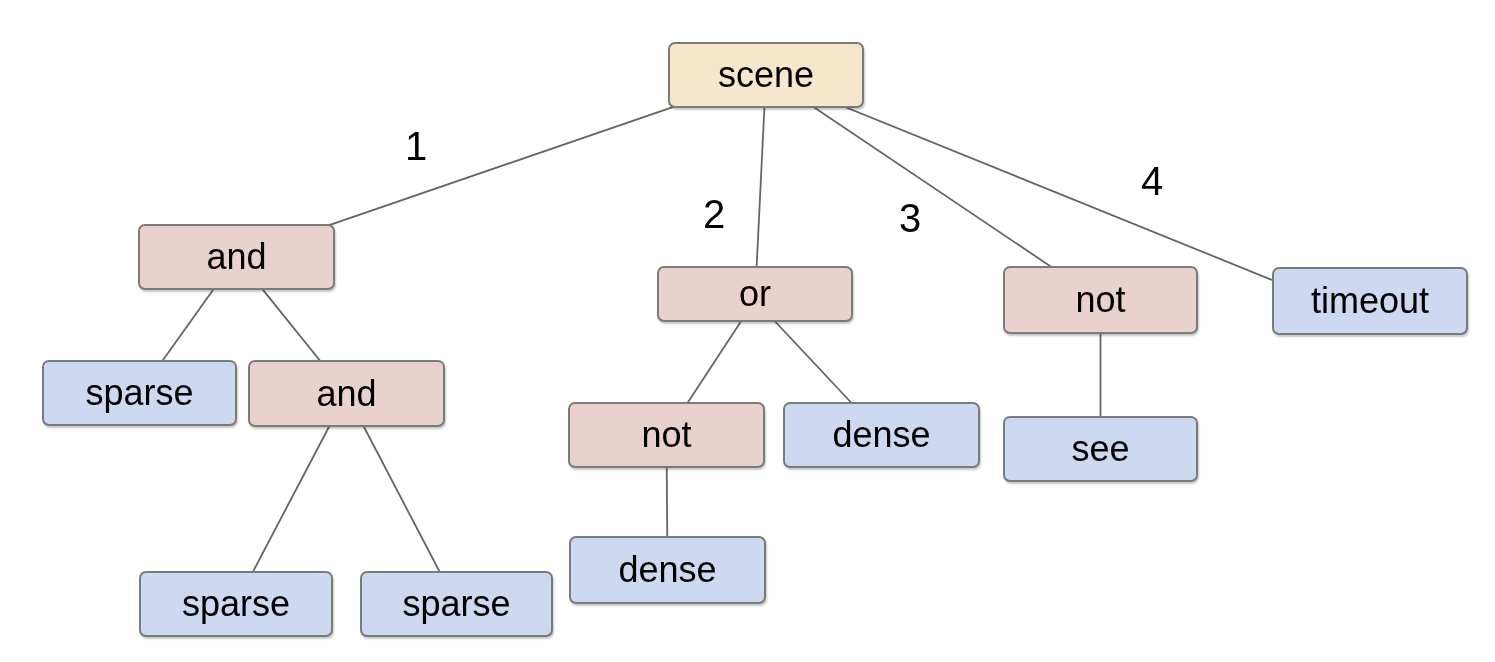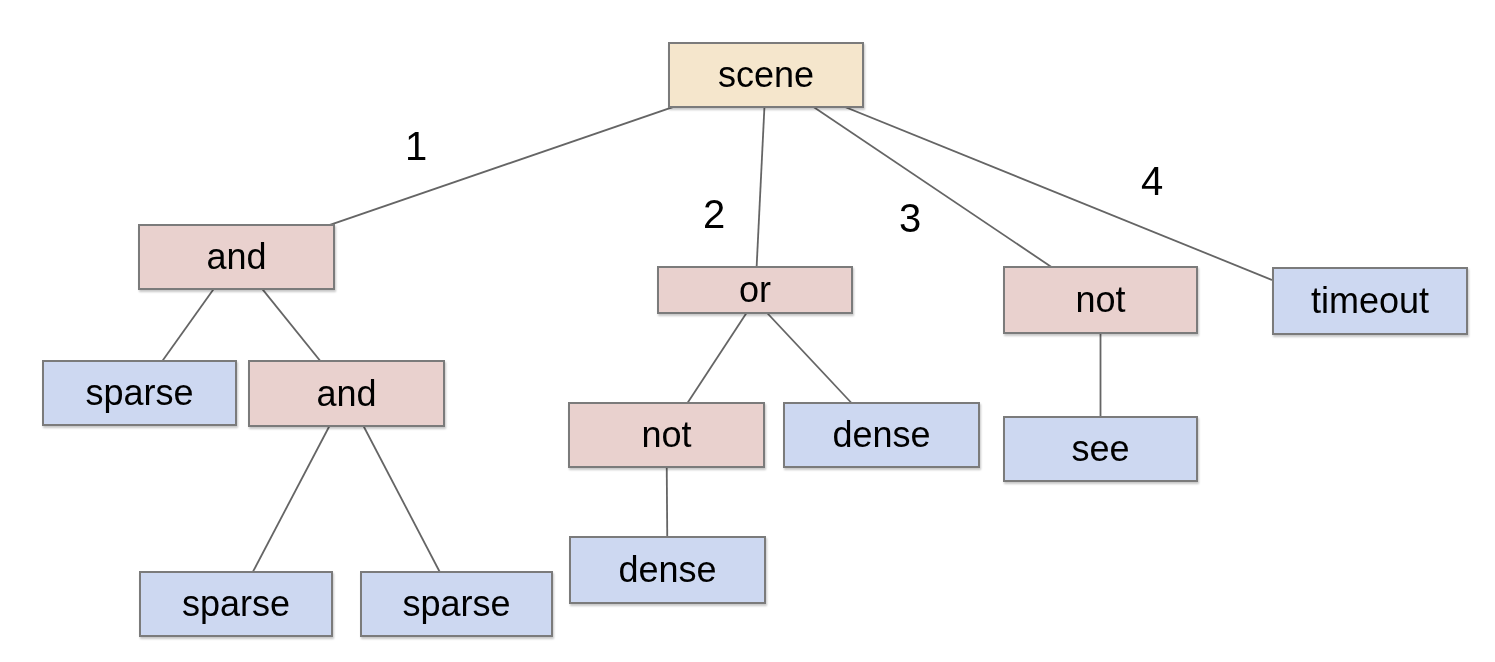--- a/index.html
+++ b/index.html
@@ -23,21 +23,21 @@
   #edges-layer {
     position: absolute;
     left: 0; top: 0;
     width: 1495px;
     height: 662px;
   }
   .node {
     position: absolute;
     box-sizing: border-box;
     border: 2px solid #7b7b7b;
-    border-radius: 0;
+    border-radius: 7px;
     display: flex;
     align-items: center;
     justify-content: center;
     font-size: 36px;
     color: #000000;
     box-shadow: 1px 2px 2px rgba(0,0,0,0.22);
   }
   .edge-label {
     position: absolute;
     transform: translate(-50%, -50%);
@@ -64,21 +64,21 @@
       <line x1="666.5" y1="435" x2="667.5" y2="570" stroke="#656565" stroke-width="1.8"></line>
       <line x1="1100.5" y1="300" x2="1100.5" y2="435" stroke="#656565" stroke-width="1.8"></line>
     </svg>
   <div id="nodes-layer">
       <div class="node" style="left: 668px; top: 42px; width: 196px; height: 66px; background: rgb(245, 230, 204); border-color: rgb(123, 123, 123);">
         <span>scene</span>
       </div>
       <div class="node" style="left: 138px; top: 224px; width: 197px; height: 66px; background: rgb(233, 209, 206); border-color: rgb(123, 123, 123);">
         <span>and</span>
       </div>
-      <div class="node" style="left: 657px; top: 266px; width: 196px; height: 48px; background: rgb(233, 209, 206); border-color: rgb(123, 123, 123);">
+      <div class="node" style="left: 657px; top: 266px; width: 196px; height: 56px; background: rgb(233, 209, 206); border-color: rgb(123, 123, 123);">
         <span>or</span>
       </div>
       <div class="node" style="left: 1003px; top: 266px; width: 195px; height: 68px; background: rgb(233, 209, 206); border-color: rgb(123, 123, 123);">
         <span>not</span>
       </div>
       <div class="node" style="left: 1226px; top: 267px; width: 196px; height: 68px; background: rgb(205, 216, 241); border-color: rgb(123, 123, 123); margin-left: 46px;">
         <span>timeout</span>
       </div>
       <div class="node" style="left: 42px; top: 360px; width: 195px; height: 66px; background: rgb(205, 216, 241); border-color: rgb(123, 123, 123);">
         <span>sparse</span>

